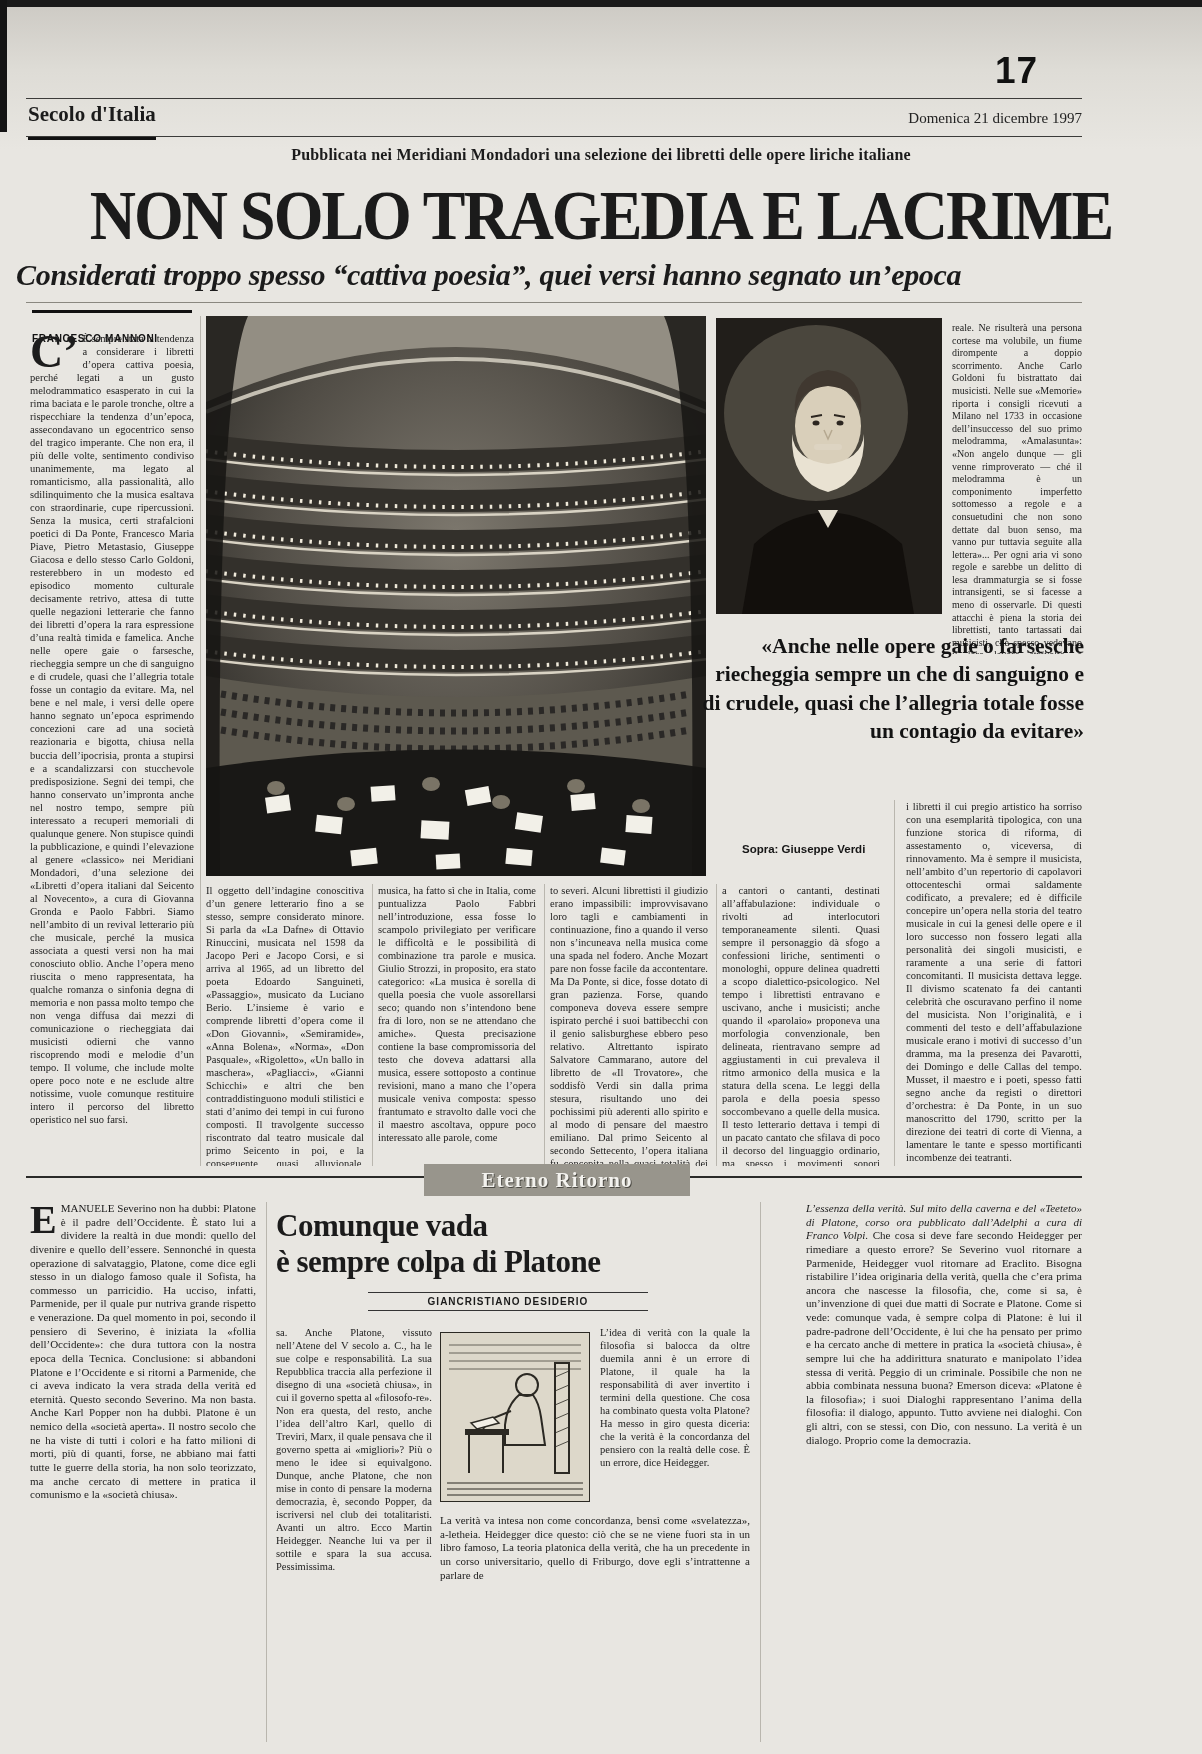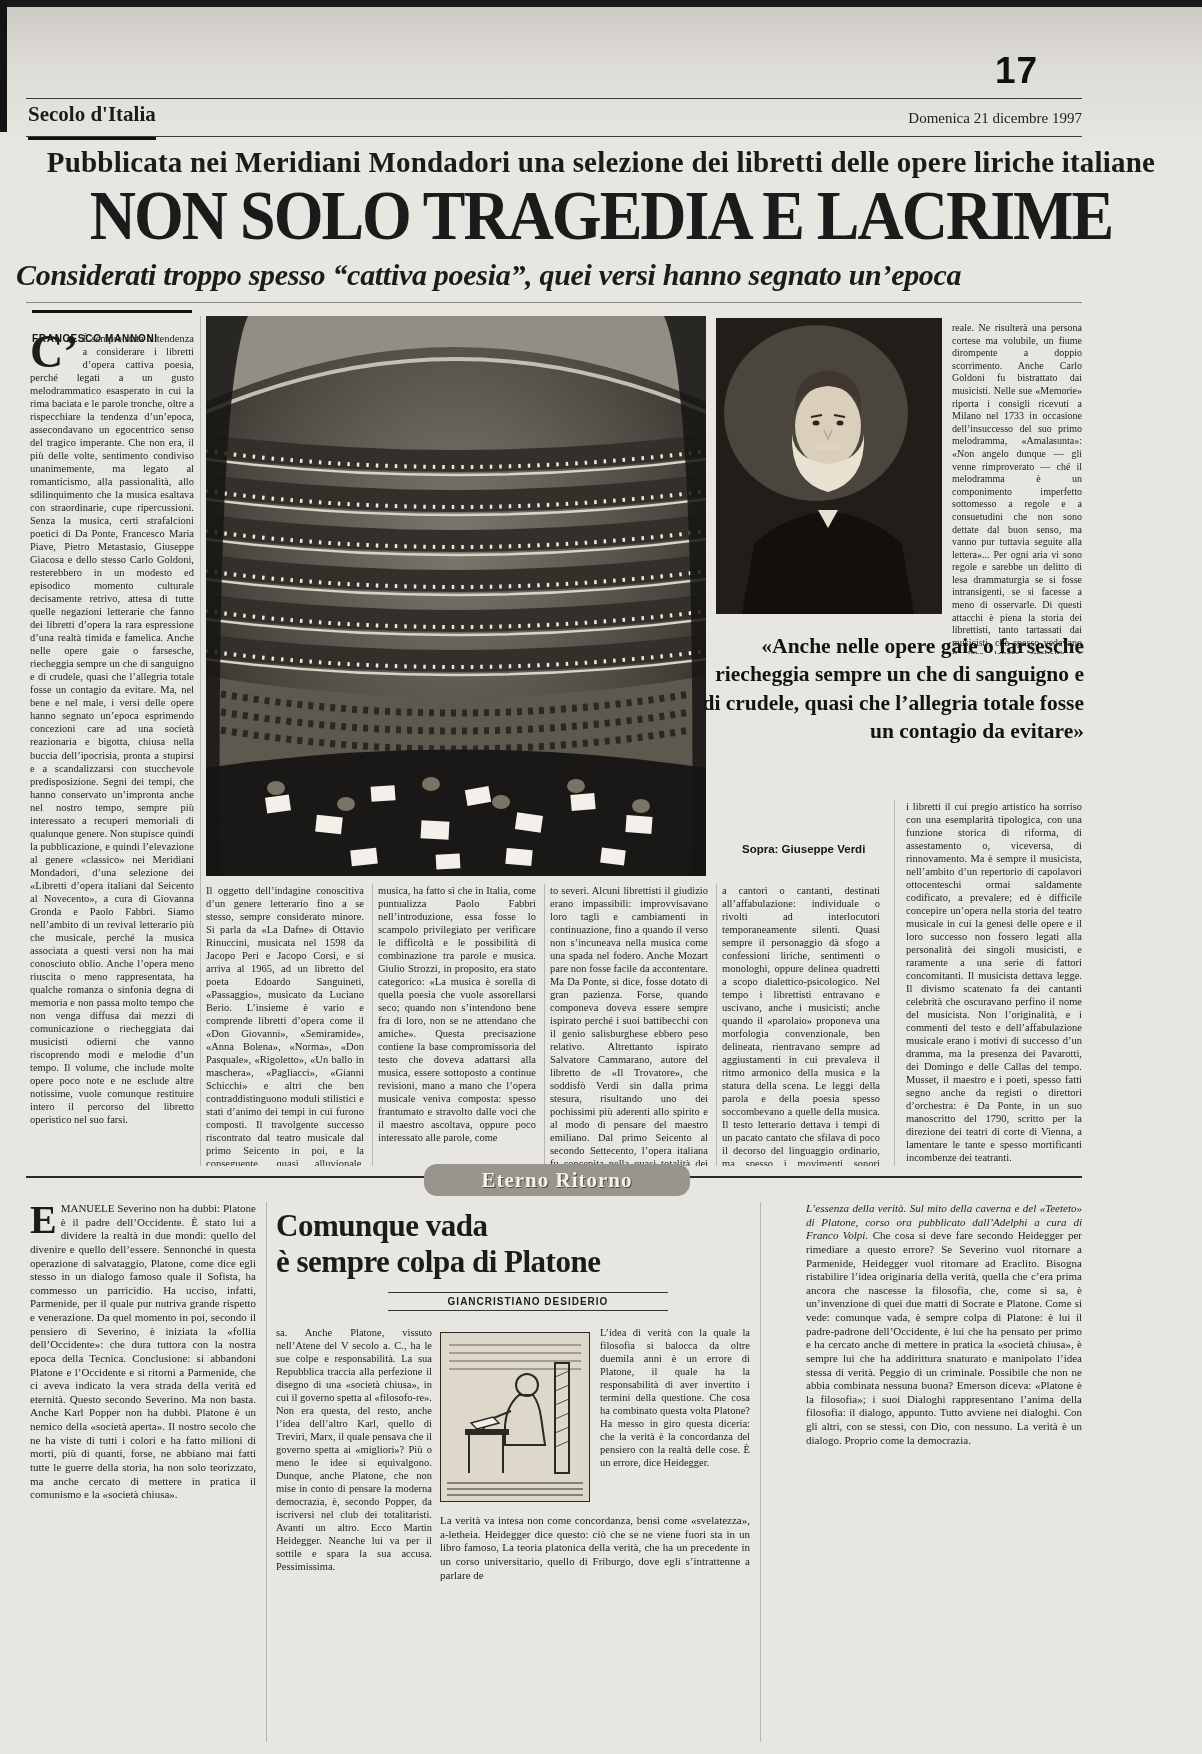--- a/index.html
+++ b/index.html
@@ -19,42 +19,42 @@
   .pageno { left:972px; }
   .logo { left:50%; top:32px; transform:translateX(-50%); white-space:nowrap; display:flex; align-items:flex-end; }
   .logo-bar { display:inline-block; width:14px; height:46px; background:#101010; margin-right:3px; transform:skewX(-7deg); }
   .logo-word { font-size:42px; font-weight:bold; font-style:italic; color:#101010; line-height:1; letter-spacing:-1px; }
   .logo-amp { font-size:62px; font-style:italic; font-weight:normal; color:#101010; line-height:0.8; margin:0 10px; position:relative; top:6px; }
   .rule { background:#3c3c3a; height:1px; }
   .masthead { left:28px; top:102px; font-size:21px; font-weight:bold; border-bottom:4px solid #121212; padding-bottom:9px; }
   .edition-date { left:820px; top:110px; width:262px; text-align:right; font-size:15px; color:#222; }
 
   
-  .kicker { left:30px; top:146px; width:1142px; text-align:center; font-size:29px; font-weight:bold; letter-spacing:0.2px; }
+  .kicker { left:30px; top:146px; width:1142px; text-align:center; font-size:16px; font-weight:bold; letter-spacing:0.2px; }
   .headline { left:16px; top:180px; width:1170px; text-align:center; font-size:64px; font-weight:900; letter-spacing:-2px; line-height:1.05; transform:scaleY(1.08); transform-origin:top center; }
   .deck { left:16px; top:258px; width:1170px; text-align:left; font-size:30px; font-weight:bold; font-style:italic; letter-spacing:-0.3px; }
   .byline-box { left:32px; top:310px; width:160px; border-top:3px solid #111; padding-top:20px; font-family:"Liberation Sans",sans-serif; font-weight:bold; font-size:10px; letter-spacing:0.7px; color:#111; }
 
   
   .col { position:absolute; font-size:10.5px; line-height:1.24; text-align:justify; color:#1c1c1c; overflow:hidden; hyphens:auto; }
   .col-small { font-size:10px; line-height:1.26; }
   .dropcap { float:left; font-size:46px; line-height:0.8; font-weight:bold; padding:2px 4px 0 0; }
   .dropcap-sm { float:left; font-size:40px; line-height:0.82; font-weight:bold; padding:2px 4px 0 0; }
   .vline { position:absolute; width:1px; background:#b9b6ae; }
 
   .photo-frame { position:absolute; overflow:hidden; background:#2a2926; }
   .pullquote { left:700px; top:632px; width:384px; height:128px; text-align:right; font-size:21.5px; font-weight:bold; line-height:1.32; color:#131313; }
   .photo-caption { left:742px; top:843px; width:170px; font-family:"Liberation Sans",sans-serif; font-weight:bold; font-size:11.5px; color:#161616; }
 
   
   .section-rule { left:26px; top:1176px; width:1056px; height:2px; background:#2a2a28; }
   .eterno-box { left:424px; top:1164px; width:266px; height:32px; background:#98958c; text-align:center; line-height:32px;
-    font-size:21px; font-weight:800; color:#f3f2ee; text-shadow:1px 1px 0 #4c4a44; letter-spacing:1px;border-radius:13px; }
+    font-size:21px; font-weight:800; color:#f3f2ee; text-shadow:1px 1px 0 #4c4a44; letter-spacing:1px; }
   .b-headline { left:276px; top:1208px; width:470px; text-align:left; font-size:31px; font-weight:bold; line-height:1.16; letter-spacing:-0.5px; }
-  .b-byline { left:388px; top:1292px; width:280px; text-align:center; border-top:1px solid #333; border-bottom:1px solid #333; padding:3px 0;
+  .b-byline { left:368px; top:1292px; width:280px; text-align:center; border-top:1px solid #333; border-bottom:1px solid #333; padding:3px 0;
     font-family:"Liberation Sans",sans-serif; font-weight:bold; font-size:10px; letter-spacing:1px; }
   .ital { font-style:italic; }
 </style>
 </head>
 <body>
 
 <div class="page">
 
   <div class="abs artifact-top"></div>
   <div class="abs artifact-left"></div>

